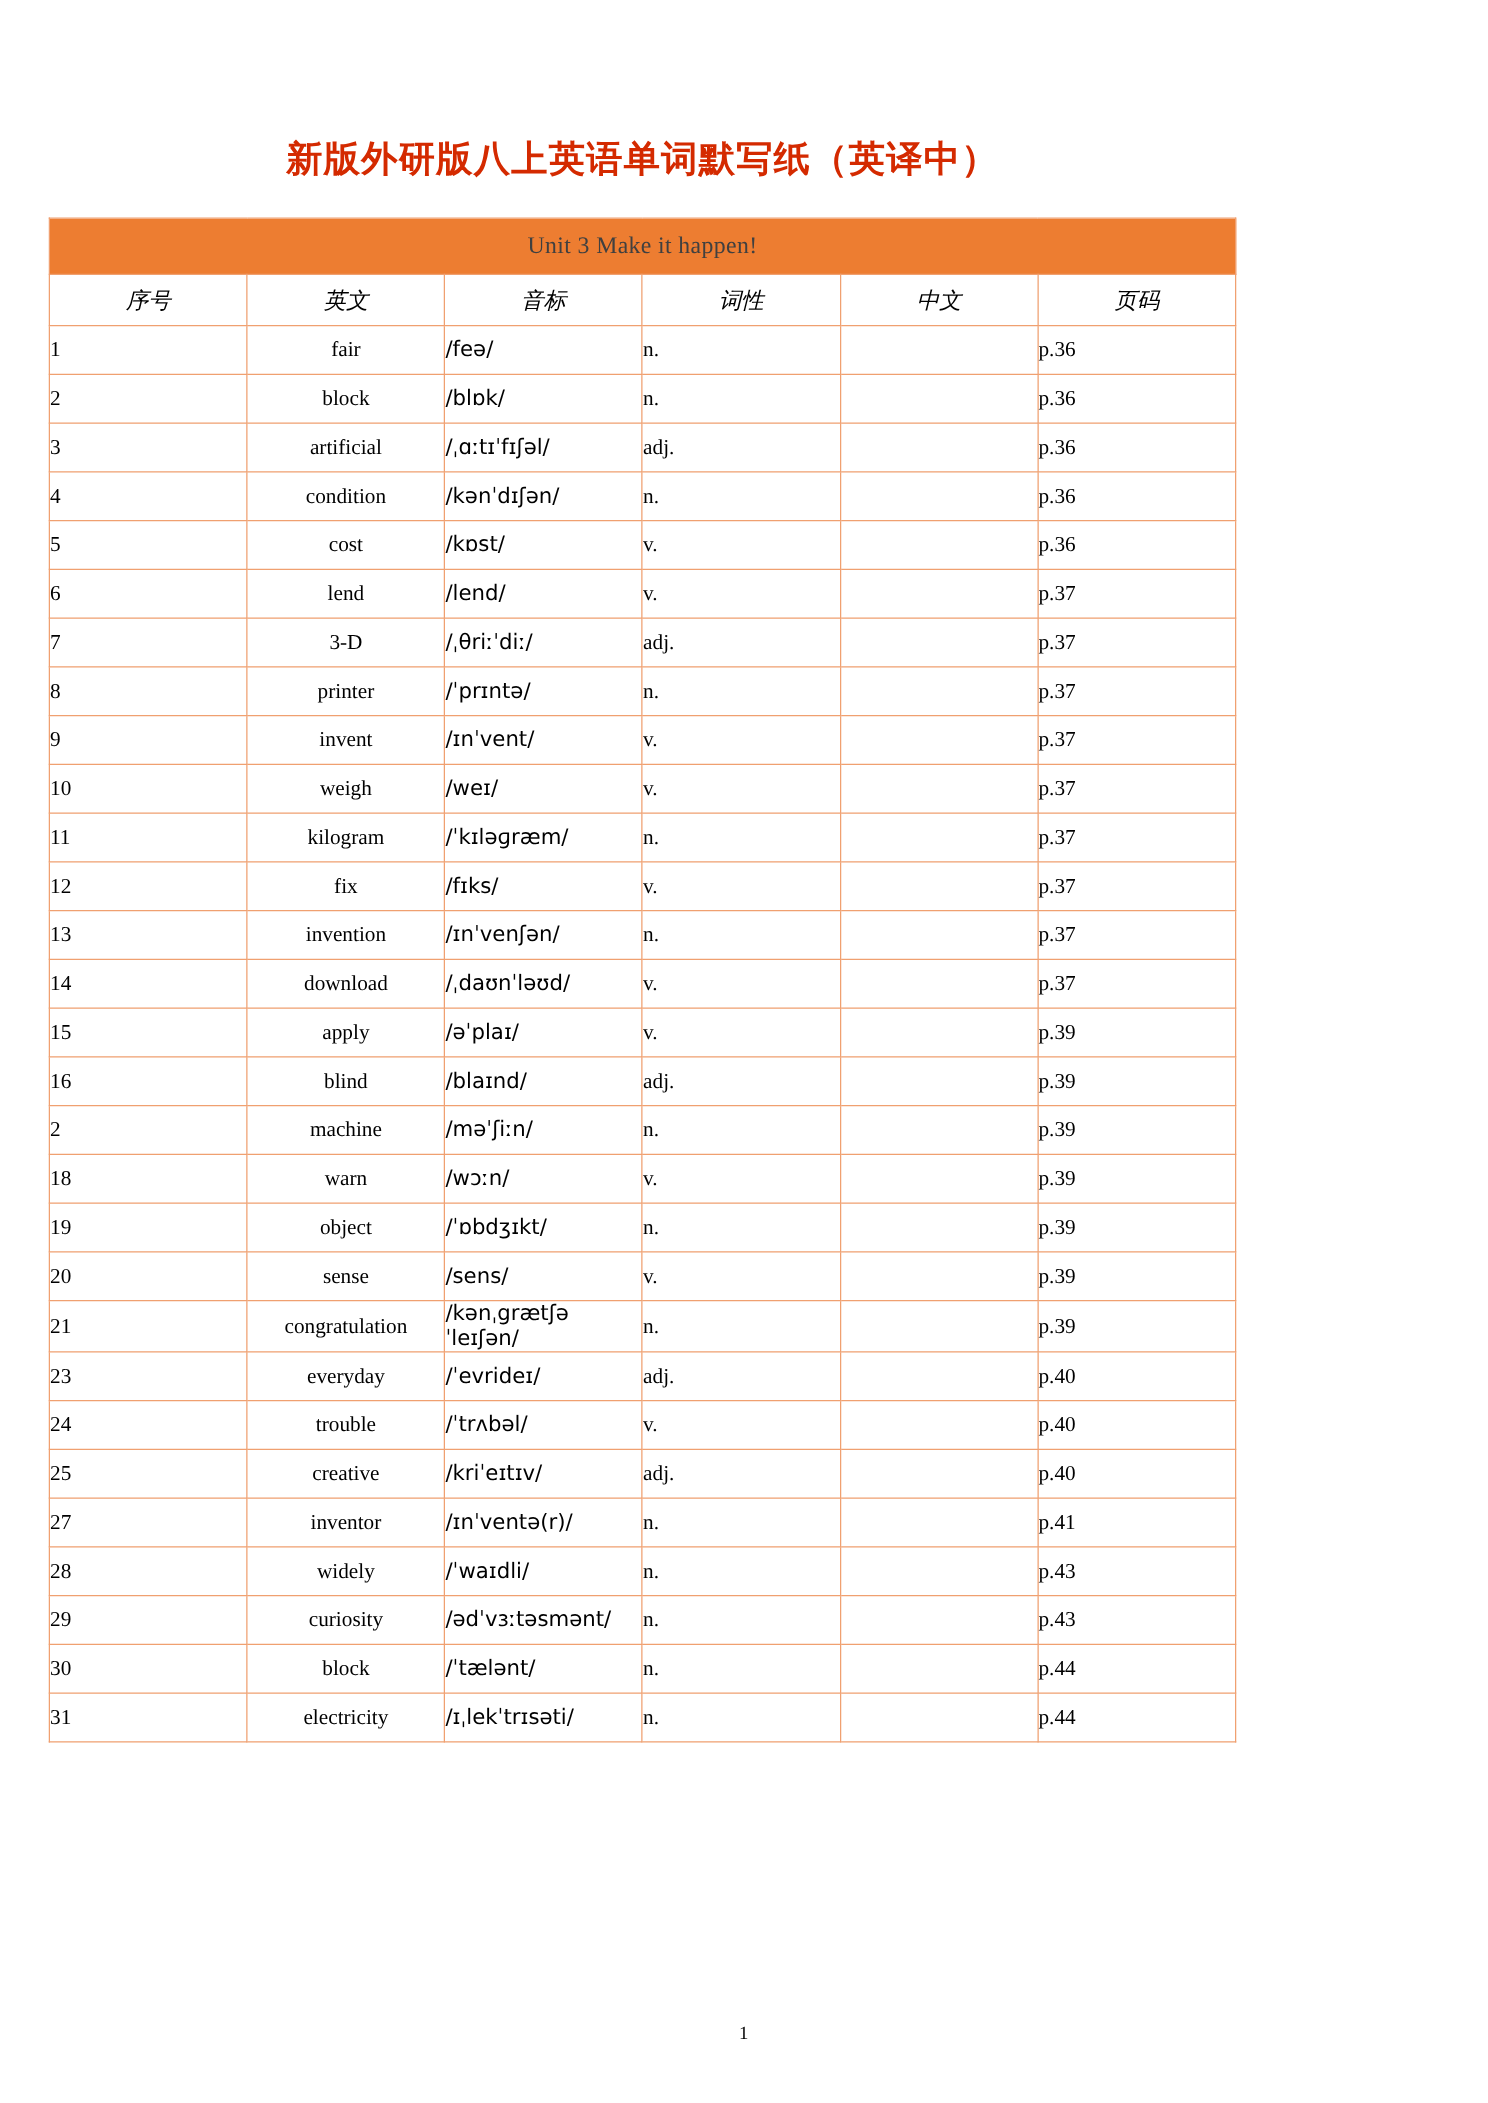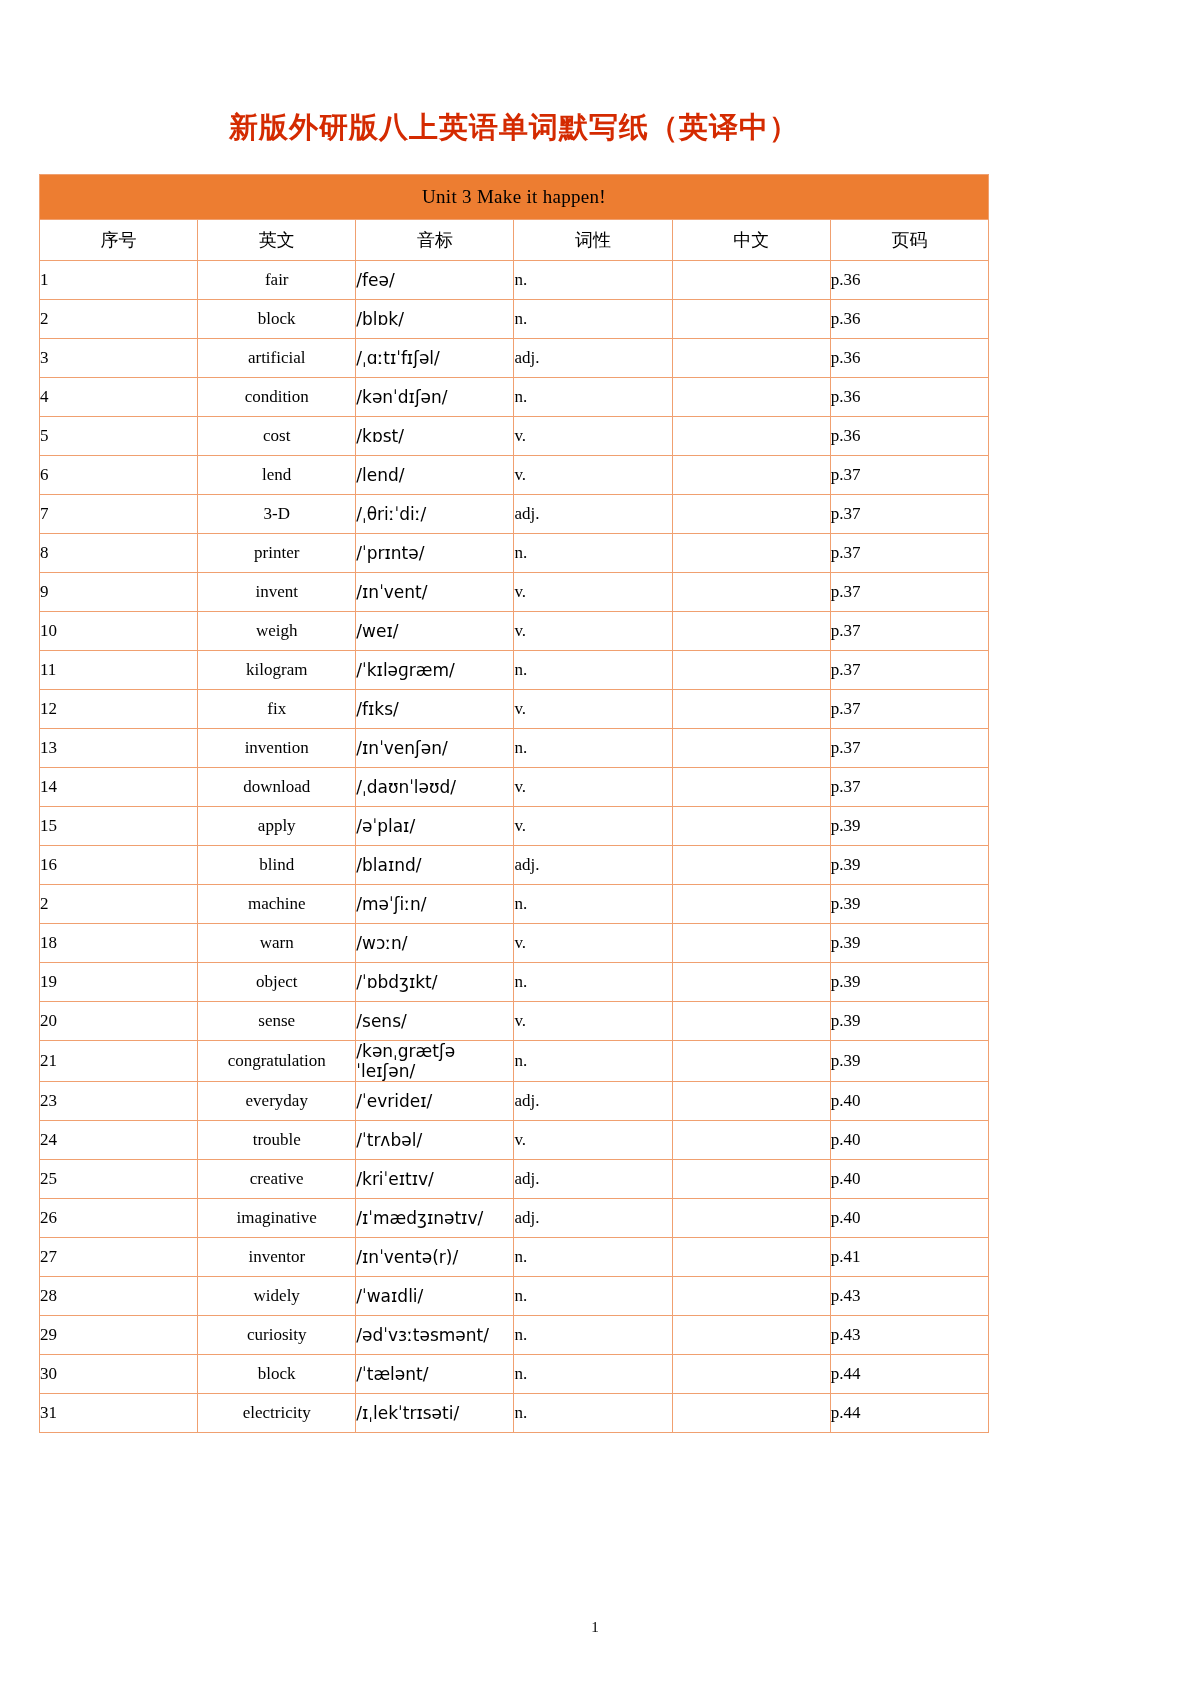--- a/index.html
+++ b/index.html
@@ -40,33 +40,34 @@
     width: 950px;
     table-layout: fixed;
   }
   table.vocab td, table.vocab th {
     border: 1px solid #f0a070;
     padding: 0;
     font-weight: normal;
   }
   .unit-head td {
     background: #ed7d31;
-    color: #000000;
+    color: #404040;
     text-align: center;
     font-weight: bold;
     font-size: 19px;
     height: 44px;
     border: 1px solid #ed7d31;
     letter-spacing: 0.3px;
   }
   .col-head td {
     text-align: center;
     height: 40px;
     font-size: 18px;
     font-family: "Liberation Serif", serif;
+    font-style: italic;
   }
   .row td {
     height: 38px;
     font-size: 17px;
   }
   .c-no    { width: 62px;  text-align: left; padding-left: 14px; }
   .c-en    { width: 210px; text-align: center; padding-left: 14px; }
   .c-ph    { width: 190px; text-align: left; padding-left: 14px; }
   .c-pos   { width: 82px;  text-align: left; padding-left: 14px; }
   .c-cn    { width: 300px; text-align: left; padding-left: 14px; }
@@ -297,28 +298,20 @@
           </tr>
           <tr class="row">
             <td class="c-no">25</td>
             <td class="c-en">creative</td>
             <td class="c-ph ph">/kriˈeɪtɪv/</td>
             <td class="c-pos">adj.</td>
             <td class="c-cn cn-font"></td>
             <td class="c-pg">p.40</td>
           </tr>
           <tr class="row">
-            <td class="c-no">26</td>
-            <td class="c-en">imaginative</td>
-            <td class="c-ph ph">/ɪˈmædʒɪnətɪv/</td>
-            <td class="c-pos">adj.</td>
-            <td class="c-cn cn-font"></td>
-            <td class="c-pg">p.40</td>
-          </tr>
-          <tr class="row">
             <td class="c-no">27</td>
             <td class="c-en">inventor</td>
             <td class="c-ph ph">/ɪnˈventə(r)/</td>
             <td class="c-pos">n.</td>
             <td class="c-cn cn-font"></td>
             <td class="c-pg">p.41</td>
           </tr>
           <tr class="row">
             <td class="c-no">28</td>
             <td class="c-en">widely</td>

